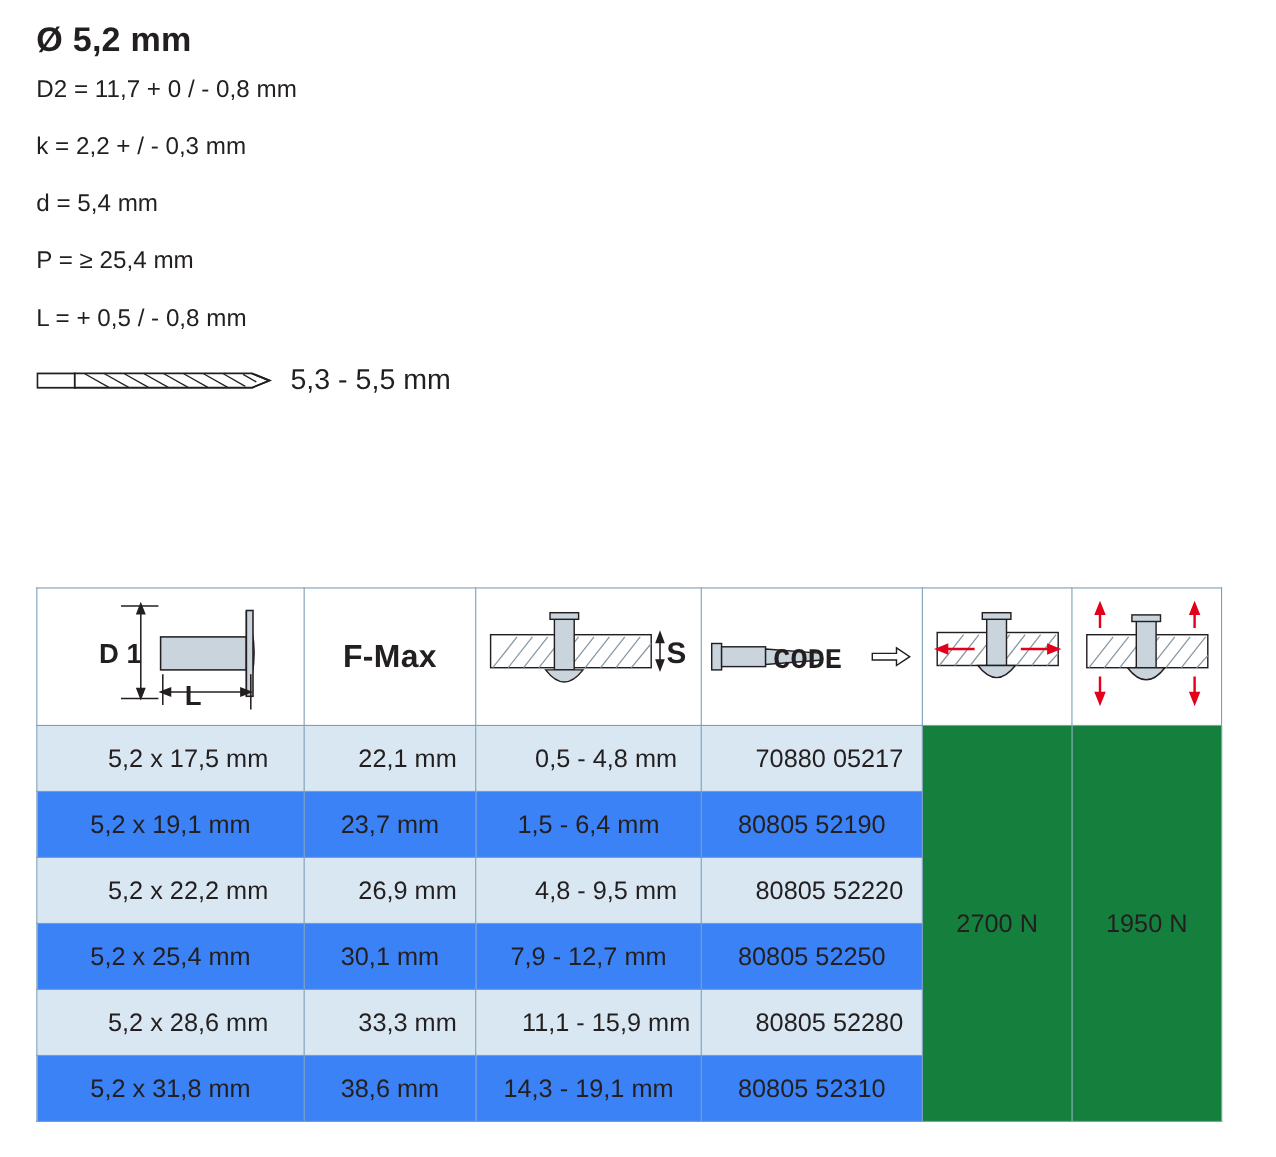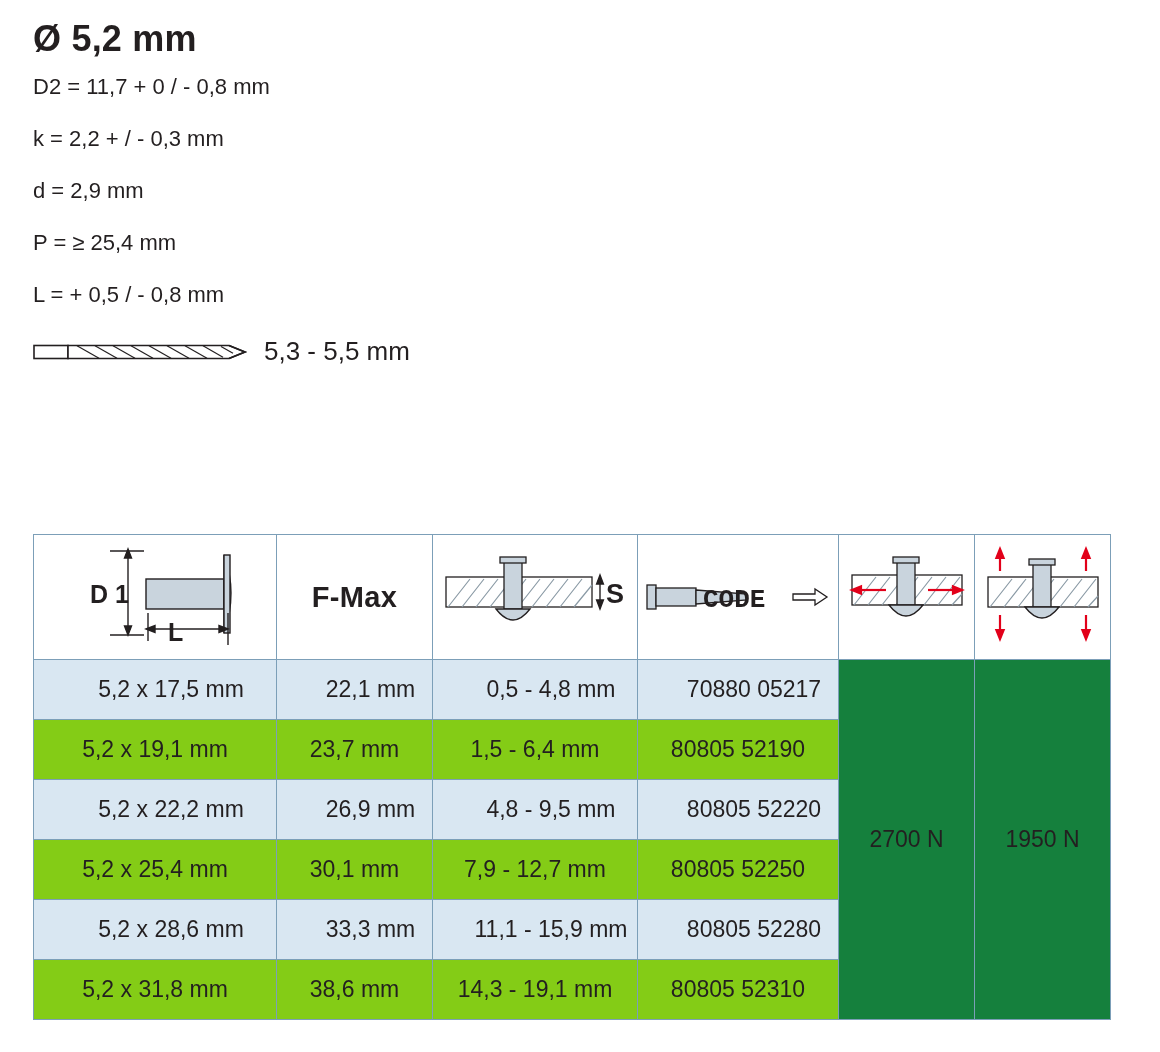--- a/index.html
+++ b/index.html
@@ -23,21 +23,21 @@
     padding: 0;
   }
   
   .spec-block {
     position: absolute;
     left: 33px;
     top: 18px;
     width: 700px;
   }
   .spec-title {
-    font-size: 36px;
+    font-size: 31px;
     font-weight: bold;
     letter-spacing: 0.2px;
     margin: 0 0 16px 0;
     color: #231f20;
   }
   .spec-line {
     font-size: 22px;
     line-height: 1.0;
     margin: 0 0 30px 0;
     color: #231f20;
@@ -86,21 +86,21 @@
   .col-dim   { width: 243px; }
   .col-fmax  { width: 156px; }
   .col-s     { width: 205px; }
   .col-code  { width: 201px; }
   .col-sh    { width: 136px; }
   .col-tn    { width: 136px; }
 
   td.data {
     height: 59px;
     font-size: 23px;
-    background: #84cc16;
+    background: #3b82f6;
   }
   tr.alt td.data {
     background: #d9e7f2;
     padding-left: 32px;
   }
   td.force {
     background: #15803d;
     font-size: 23px;
   }
   .fmax-label {
@@ -119,21 +119,21 @@
 </head>
 <body>
 
 <div class="page">
 
   <div class="spec-block">
     <div class="spec-title">Ø 5,2 mm</div>
 
     <div class="spec-line">D2 = 11,7 + 0 / - 0,8 mm</div>
     <div class="spec-line">k = 2,2 + / - 0,3 mm</div>
-    <div class="spec-line">d = 2,9 mm</div>
+    <div class="spec-line">d = 5,4 mm</div>
     <div class="spec-line">P = ≥ 25,4 mm</div>
     <div class="spec-line">L = + 0,5 / - 0,8 mm</div>
 
     <div class="drill-row">
       <span class="drill-icon">
         <svg viewBox="0 0 215 24" width="215" height="24">
 
           <rect x="1" y="5.5" width="34" height="13" fill="#ffffff" stroke="#231f20" stroke-width="1.6"></rect>
 
           <path d="M35 5.5 L196 5.5 L212 12 L196 18.5 L35 18.5 Z" fill="#ffffff" stroke="#231f20" stroke-width="1.6"></path>

